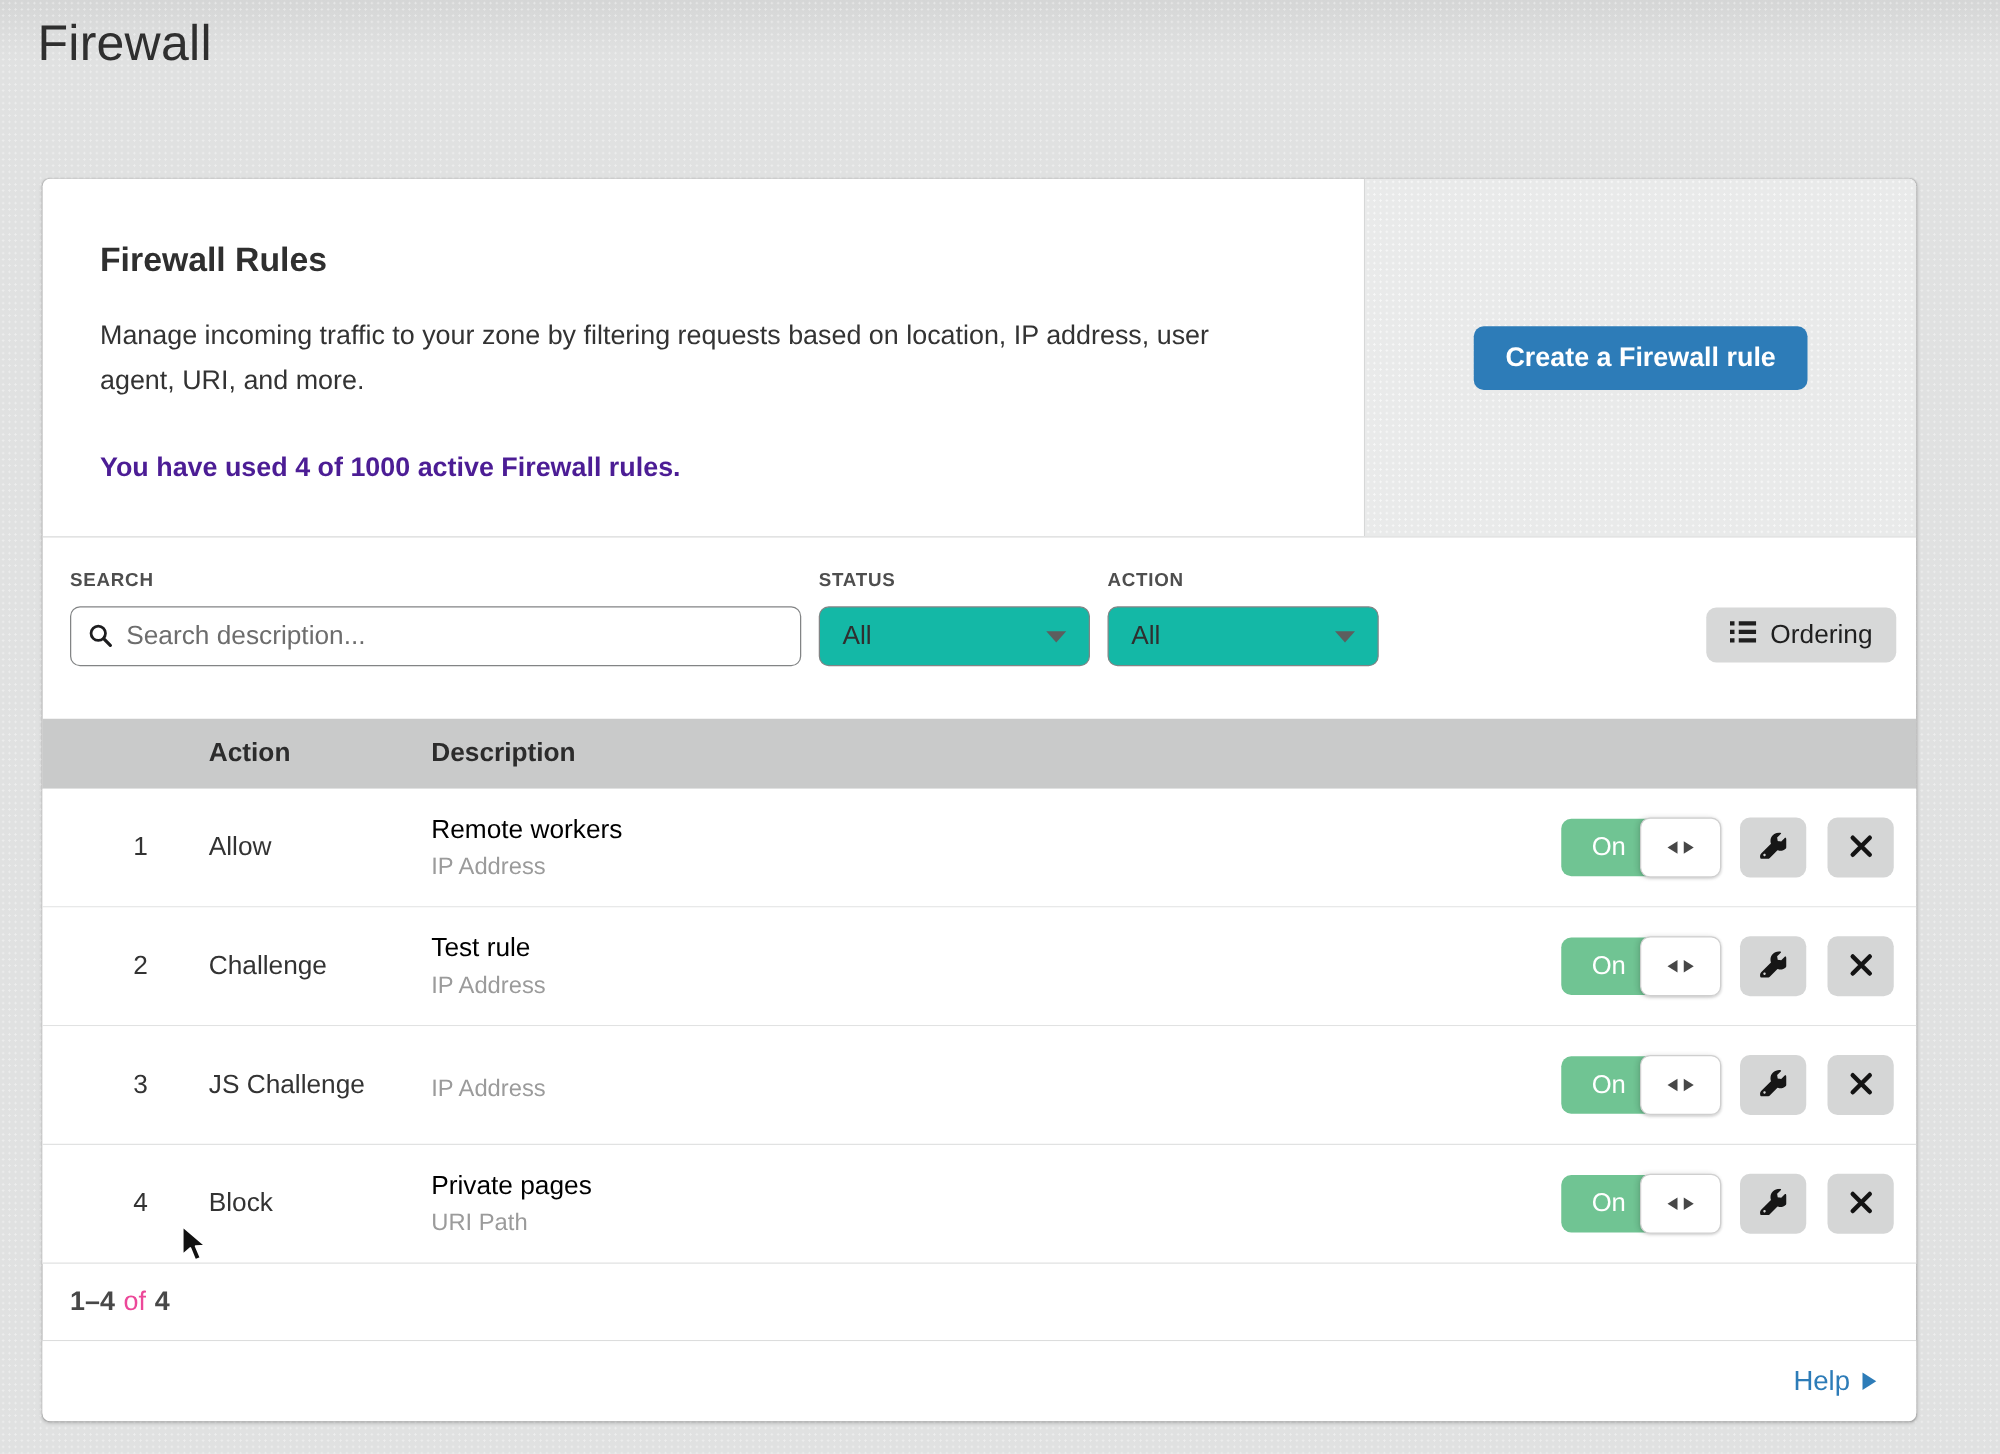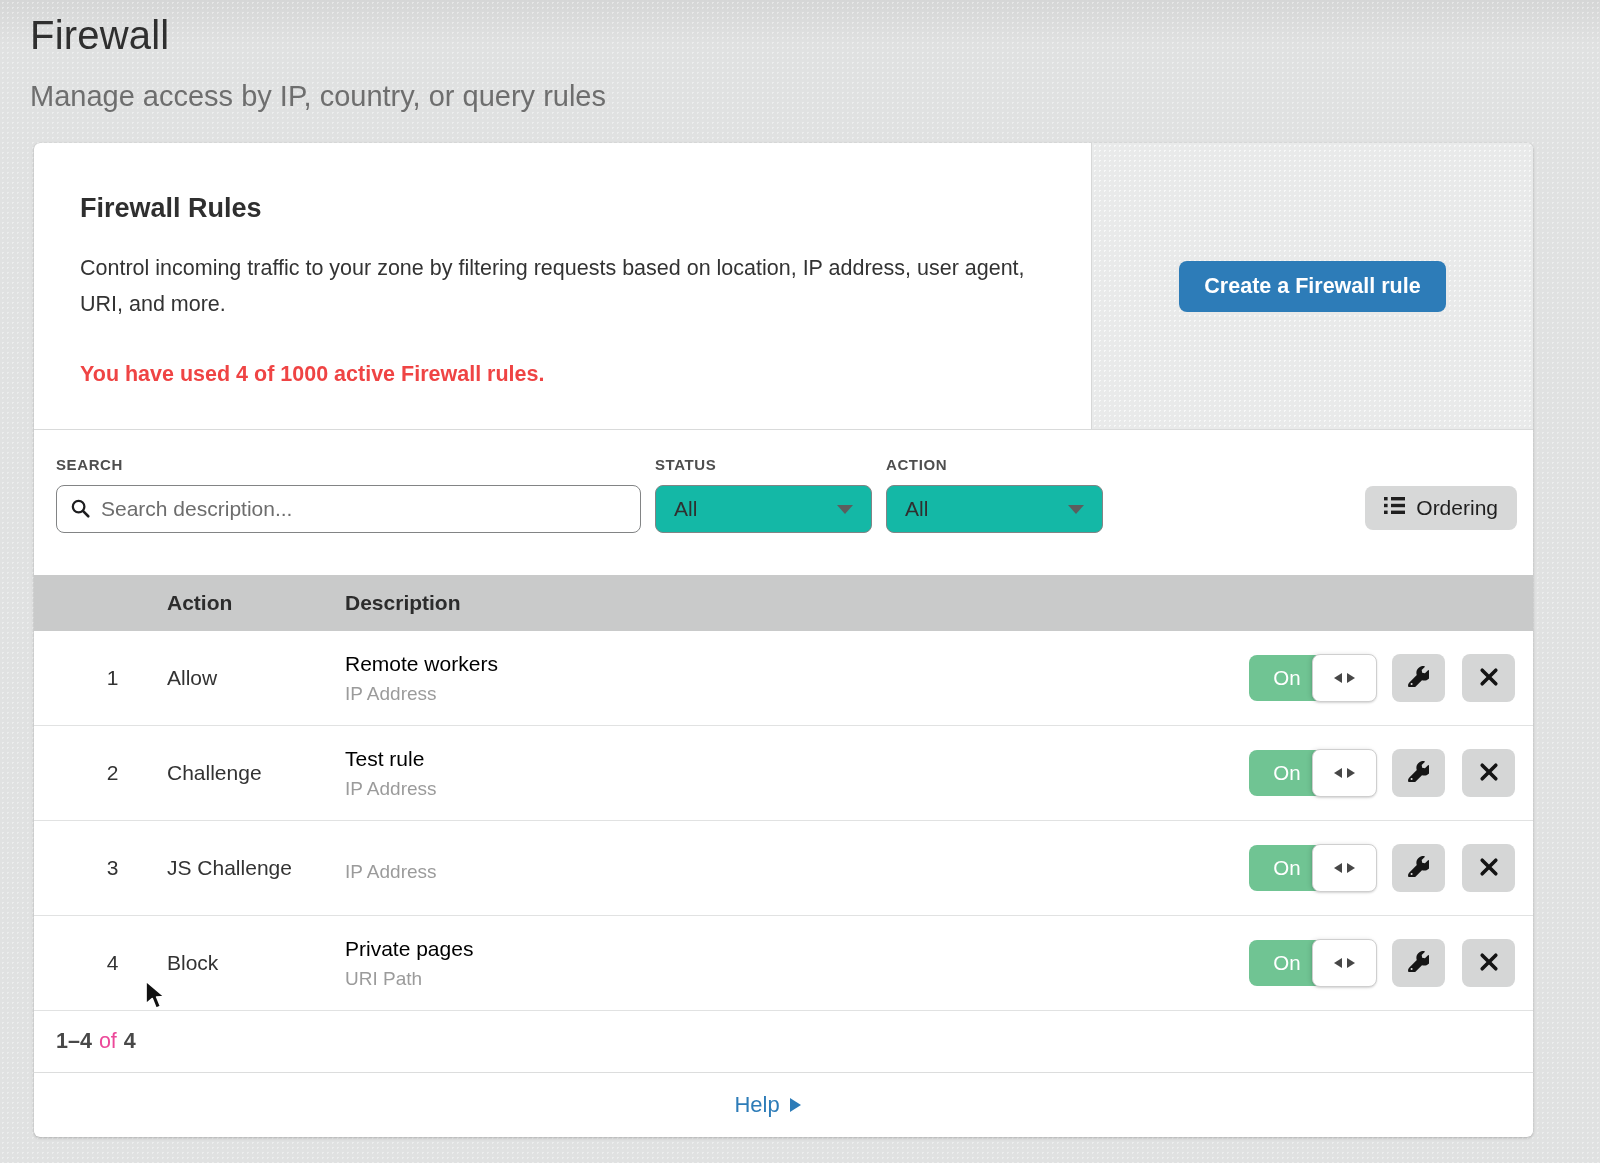--- a/index.html
+++ b/index.html
@@ -32,21 +32,21 @@
     width: 1499px; height: 994px;
     background: #ffffff; border-radius: 6px;
     box-shadow: 0 1px 3px rgba(0,0,0,.22), 0 0 1px rgba(0,0,0,.15);
   }
 
   
   .card-top { display: flex; height: 287px; border-bottom: 1px solid #d9dada; }
   .card-top-left { width: 1057px; padding: 50px 50px 0 46px; }
   .intro-heading { font-size: 27px; font-weight: 700; color: #2f2f2f; margin-bottom: 26px; }
   .intro-desc { font-size: 21.5px; line-height: 1.68; color: #333; max-width: 945px; margin-bottom: 40px; }
-  .intro-usage { font-size: 21.5px; font-weight: 700; color: #ef4444; }
+  .intro-usage { font-size: 21.5px; font-weight: 700; color: #4c1d95; }
   .card-top-right {
     flex: 1; border-left: 1px solid #d6d7d7; border-radius: 0 6px 0 0;
     background-color: #e9eaea;
     background-image: radial-gradient(rgba(255,255,255,.65) 1px, rgba(255,255,255,0) 1px);
     background-size: 5px 5px;
     display: flex; align-items: center; justify-content: center;
   }
   .btn-primary {
     background: var(--accent); color: #fff; border: none; cursor: pointer;
     font-family: inherit; font-size: 21.5px; font-weight: 700;
@@ -127,21 +127,21 @@
   }
 
   
   .pagination {
     height: 62px; display: flex; align-items: center; padding: 0 22px;
     border-bottom: 1px solid #dcdddd; font-size: 21.5px; color: #4b4b4b;
   }
   .pagination .bold { font-weight: 700; color: #484848; }
   .pagination .sep { margin: 0 7px; font-weight: 400; color: #ec4899; }
   .card-footer {
-    height: 63px; display: flex; align-items: center; justify-content: center;
+    height: 63px; display: flex; align-items: center; justify-content: flex-end;
     padding-right: 32px; border-radius: 0 0 6px 6px; background: #fff;
   }
   .help-link {
     display: flex; align-items: center; gap: 10px; cursor: pointer;
     color: var(--accent); font-size: 22px; text-decoration: none;
   }
   .help-caret {
     width: 0; height: 0;
     border-top: 7px solid transparent; border-bottom: 7px solid transparent;
     border-left: 11px solid var(--accent);
@@ -151,29 +151,28 @@
   .list-icon { display: inline-block; }
 
   
   .mouse-cursor { position: absolute; left: 144px; top: 980px; z-index: 50; pointer-events: none; }
 </style>
 </head>
 <body>
 
 <div class="page-header">
   <div class="page-title">Firewall</div>
-  <div class="page-subtitle">Manage access by IP, country, or query rules</div>
 </div>
 
 <div class="card">
 
   <div class="card-top">
     <div class="card-top-left">
       <div class="intro-heading">Firewall Rules</div>
-      <div class="intro-desc">Control incoming traffic to your zone by filtering requests based on location, IP address, user agent, URI, and more.</div>
+      <div class="intro-desc">Manage incoming traffic to your zone by filtering requests based on location, IP address, user agent, URI, and more.</div>
       <div class="intro-usage">You have used 4 of 1000 active Firewall rules.</div>
     </div>
     <div class="card-top-right">
       <button class="btn-primary">Create a Firewall rule</button>
     </div>
   </div>
 
   <div class="filters">
     <div class="filter-group">
       <span class="filter-label">SEARCH</span>

